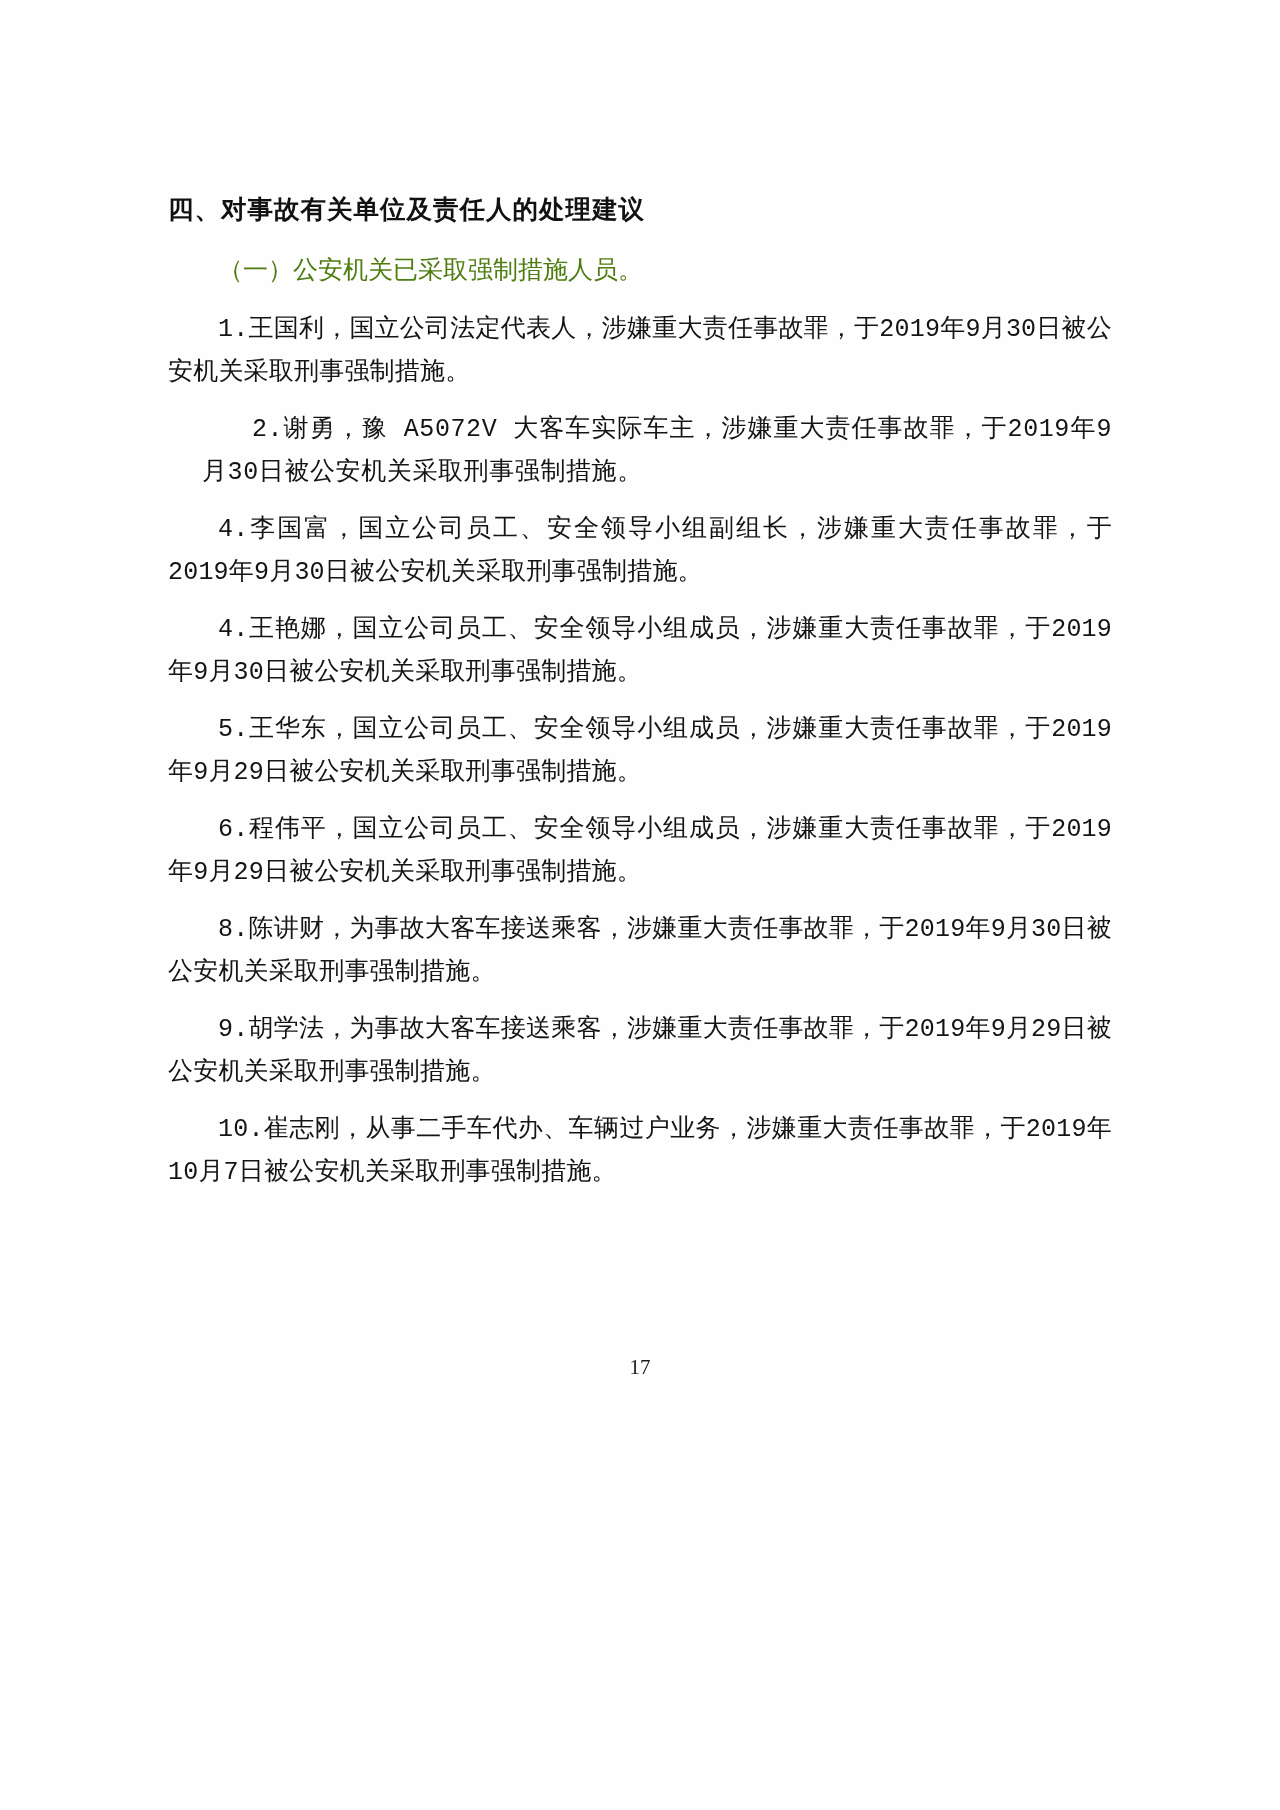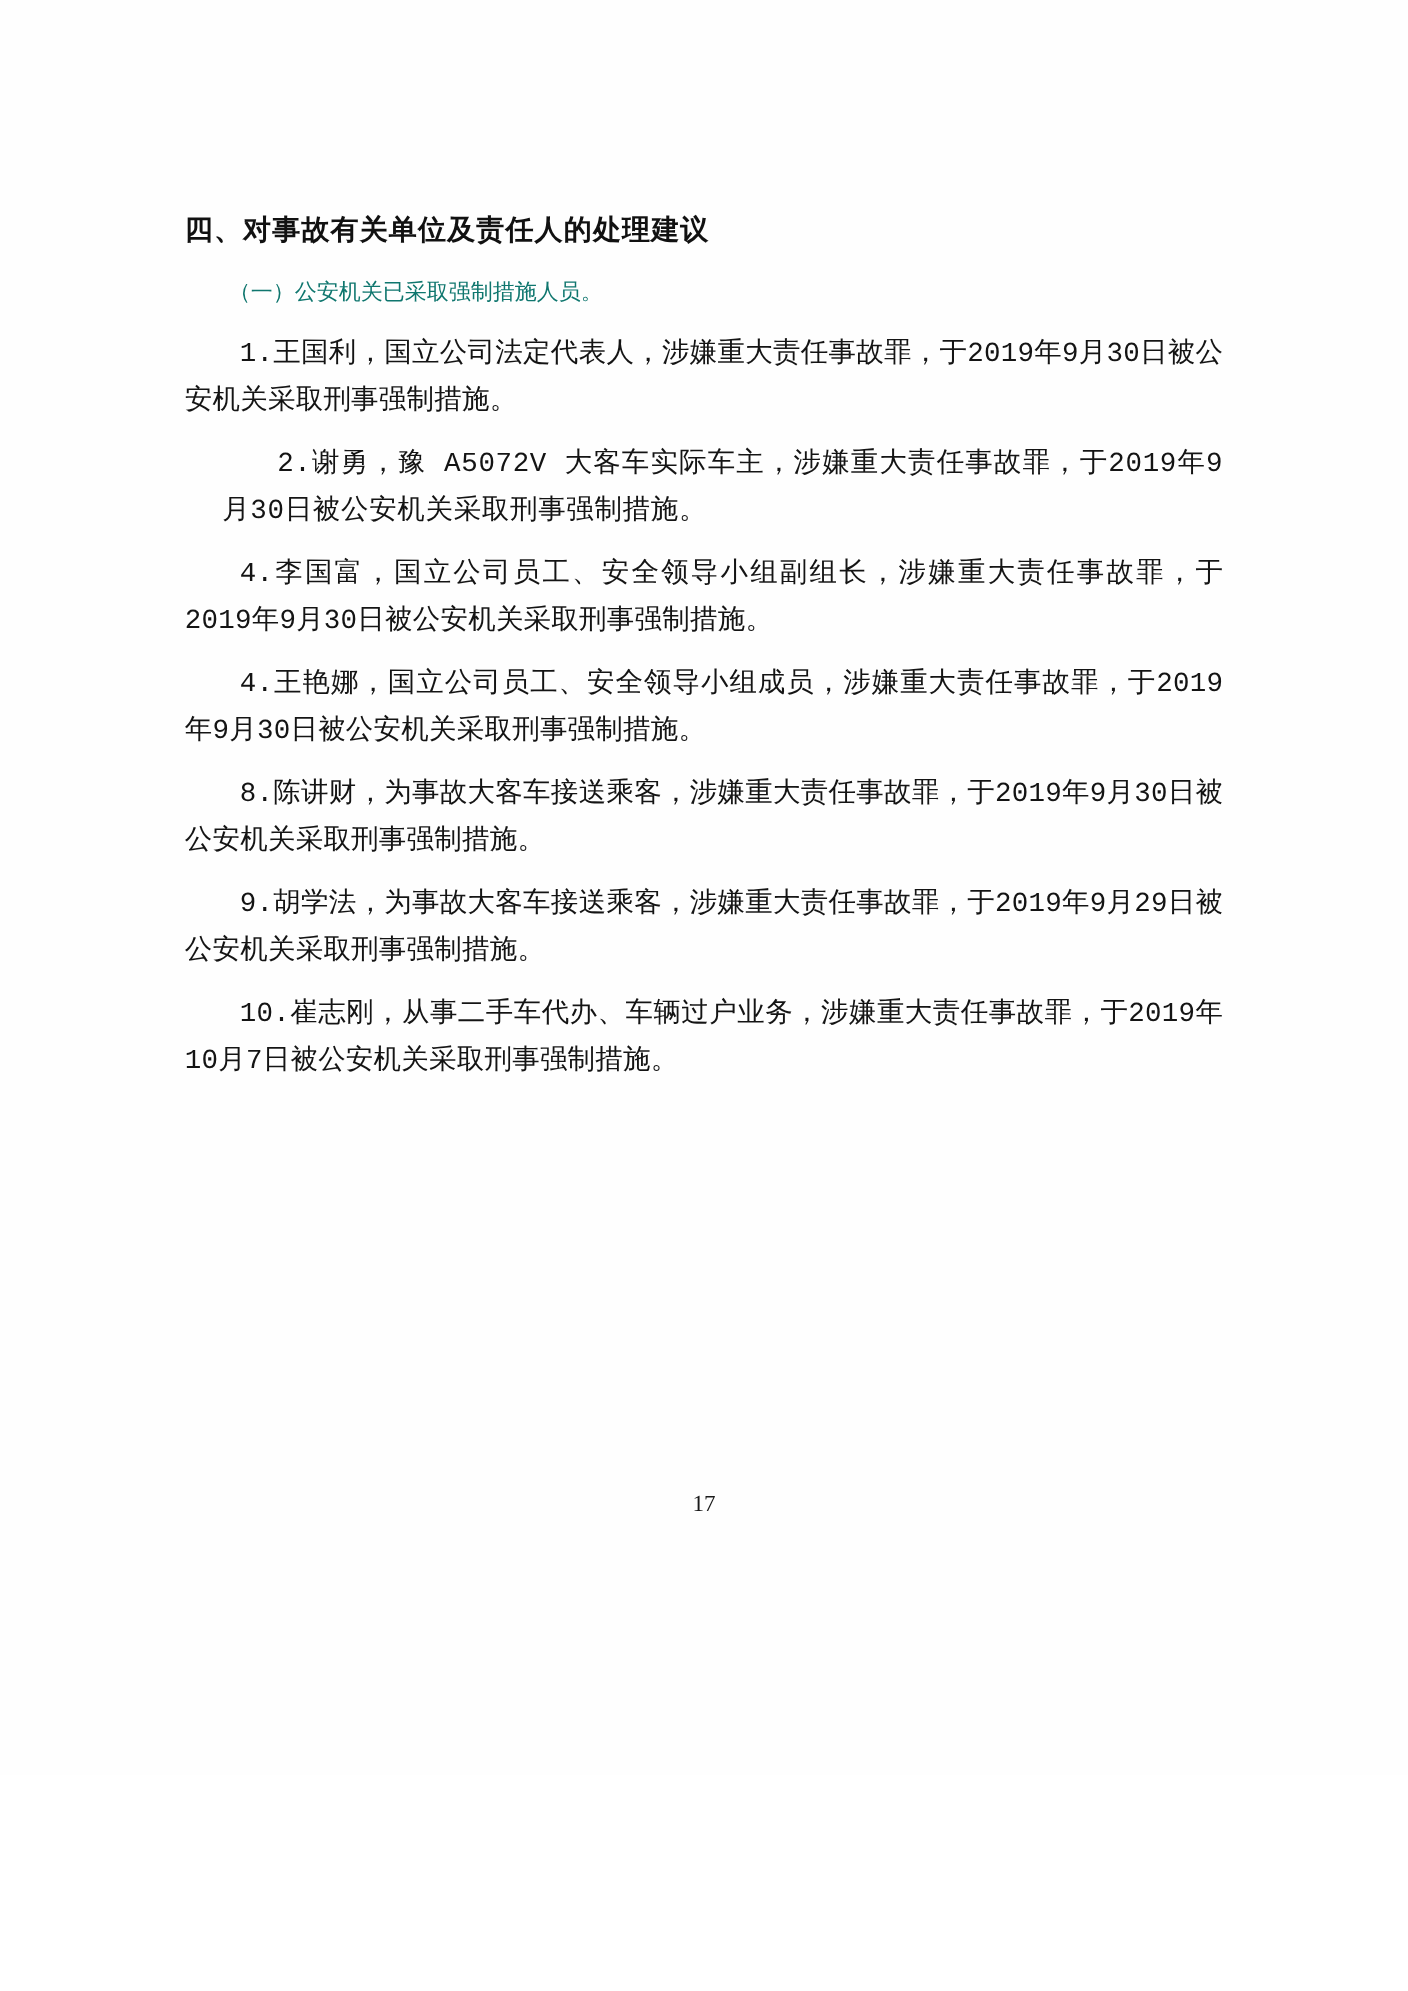--- a/index.html
+++ b/index.html
@@ -32,25 +32,25 @@
   .heading {
     font-family: "DejaVu Sans", "Liberation Sans", sans-serif;
     font-weight: bold;
     font-size: 25.5px;
     letter-spacing: 1px;
     line-height: 1.5;
     margin: 0 0 22px 0;
     color: #111;
   }
   .subheading {
-    font-size: 20px;
+    font-size: 25px;
     line-height: 1.6;
     margin: 0 0 18px 0;
     text-indent: 2em;
-    color: #0f766e;
+    color: #4d7c0f;
   }
   p.para {
     font-size: 25px;
     line-height: 1.72;
     margin: 0 0 14px 0;
     text-indent: 2em;
     text-align: justify;
     text-justify: inter-ideograph;
     color: #141414;
     letter-spacing: 0.2px;
@@ -78,20 +78,22 @@
   <div class="content">
 
     <h2 class="heading">四、对事故有关单位及责任人的处理建议</h2>
 
     <p class="subheading">（一）公安机关已采取强制措施人员。</p>
 
     <p class="para">1.王国利，国立公司法定代表人，涉嫌重大责任事故罪，于2019年9月30日被公安机关采取刑事强制措施。</p>
     <p class="para wide">2.谢勇，豫 A5072V 大客车实际车主，涉嫌重大责任事故罪，于2019年9月30日被公安机关采取刑事强制措施。</p>
     <p class="para">4.李国富，国立公司员工、安全领导小组副组长，涉嫌重大责任事故罪，于2019年9月30日被公安机关采取刑事强制措施。</p>
     <p class="para">4.王艳娜，国立公司员工、安全领导小组成员，涉嫌重大责任事故罪，于2019年9月30日被公安机关采取刑事强制措施。</p>
+    <p class="para">5.王华东，国立公司员工、安全领导小组成员，涉嫌重大责任事故罪，于2019年9月29日被公安机关采取刑事强制措施。</p>
+    <p class="para">6.程伟平，国立公司员工、安全领导小组成员，涉嫌重大责任事故罪，于2019年9月29日被公安机关采取刑事强制措施。</p>
     <p class="para">8.陈讲财，为事故大客车接送乘客，涉嫌重大责任事故罪，于2019年9月30日被公安机关采取刑事强制措施。</p>
     <p class="para">9.胡学法，为事故大客车接送乘客，涉嫌重大责任事故罪，于2019年9月29日被公安机关采取刑事强制措施。</p>
     <p class="para">10.崔志刚，从事二手车代办、车辆过户业务，涉嫌重大责任事故罪，于2019年10月7日被公安机关采取刑事强制措施。</p>
 
   </div>
 
   <div class="page-number">17</div>
 </div>
 
 </body></html>

